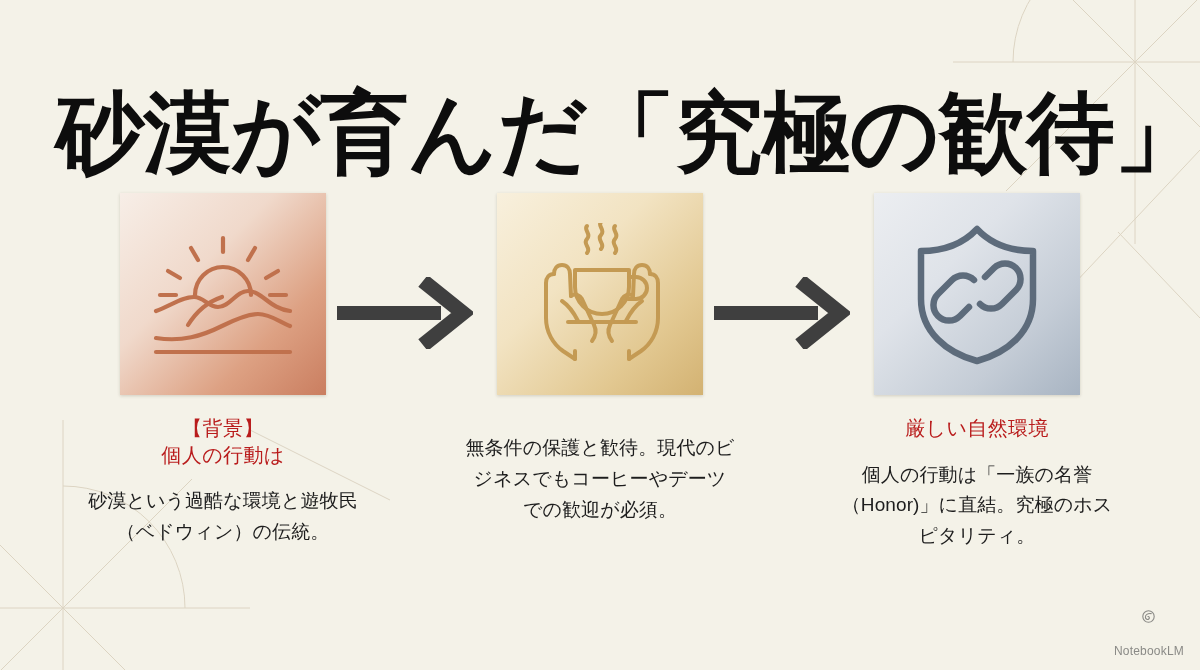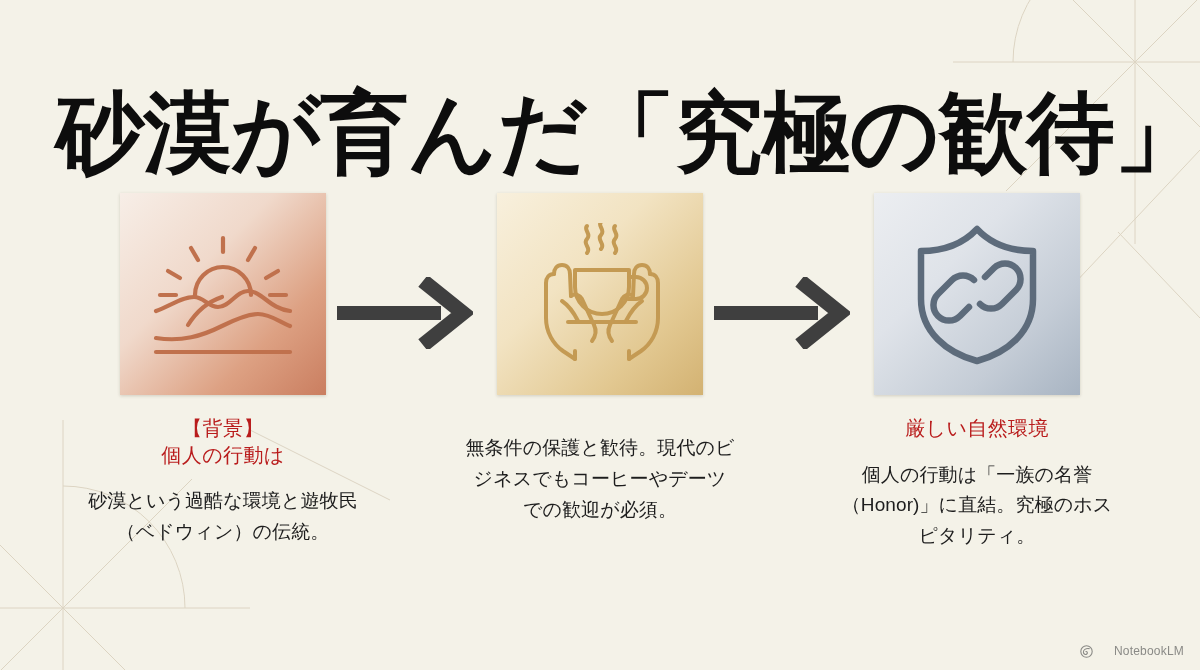--- a/index.html
+++ b/index.html
@@ -128,20 +128,21 @@
     position: absolute;
     right: 16px;
     bottom: 12px;
     display: flex;
     align-items: center;
     gap: 21px;
     color: #8a8a86;
     font-size: 12px;
     letter-spacing: 0.2px;
     font-family: "Liberation Sans", "DejaVu Sans", sans-serif;
+    flex-direction: column;
   }
   .watermark svg { display: block; }
 </style>
 </head>
 <body>
 
 <div id="slide">
 
   <svg class="bg-deco" viewBox="0 0 1200 670" xmlns="http://www.w3.org/2000/svg">
     <g stroke="#d8cfbc" stroke-width="1" fill="none" opacity="0.85">

